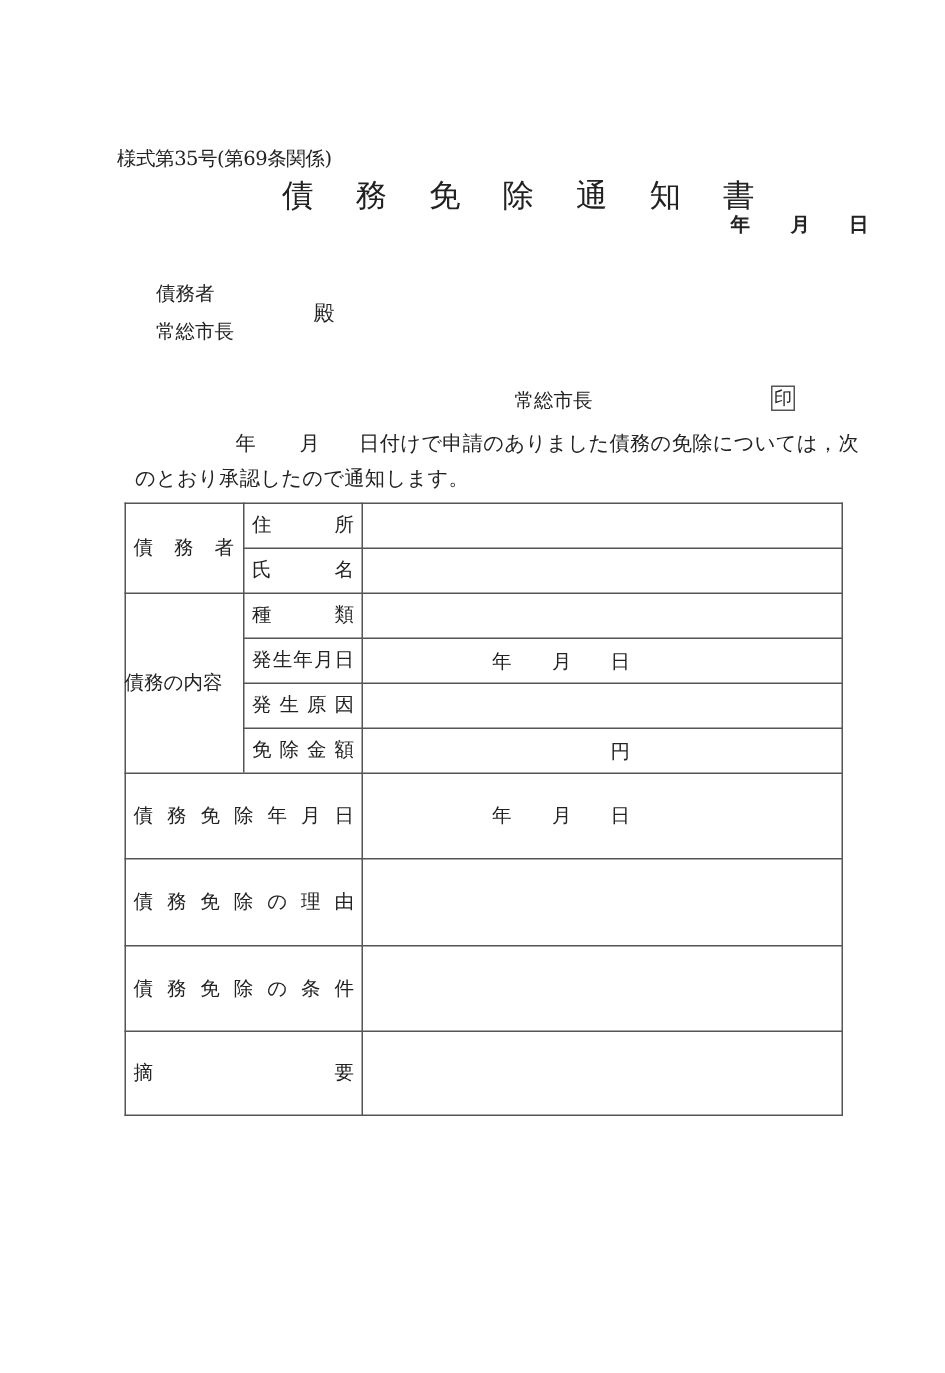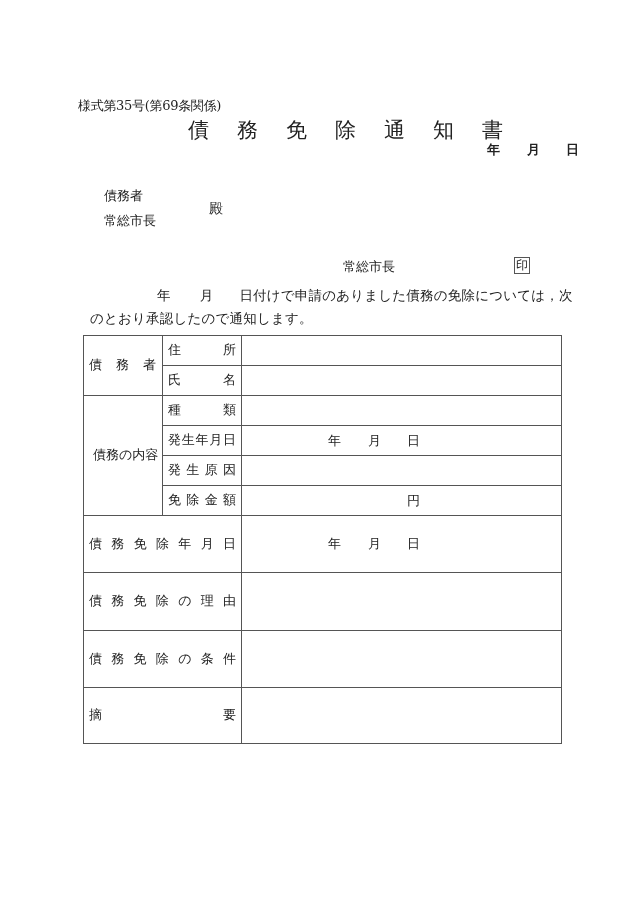--- a/index.html
+++ b/index.html
@@ -77,21 +77,21 @@
     <span>住</span>
       <span>所</span>
   </div>
   <div class="cell" style="left:159px;top:1px;width:319px;height:29px;"></div>
   <div class="cell spread" style="left:85px;top:30px;width:68px;height:30px;">
     <span>氏</span>
       <span>名</span>
   </div>
   <div class="cell" style="left:159px;top:31px;width:319px;height:29px;"></div>
 
-  <div class="cell" style="left:10px;top:60px;width:73px;height:120px;text-align:center;">債務の内容</div>
+  <div class="cell" style="left:0;top:60px;width:73px;height:120px;text-align:center;">債務の内容</div>
   <div class="cell spread" style="left:85px;top:60px;width:68px;height:30px;">
     <span>種</span>
       <span>類</span>
   </div>
   <div class="cell" style="left:159px;top:61px;width:319px;height:29px;"></div>
 
   <div class="cell spread" style="left:85px;top:90px;width:68px;height:30px;">
     <span>発</span>
       <span>生</span>
       <span>年</span>

